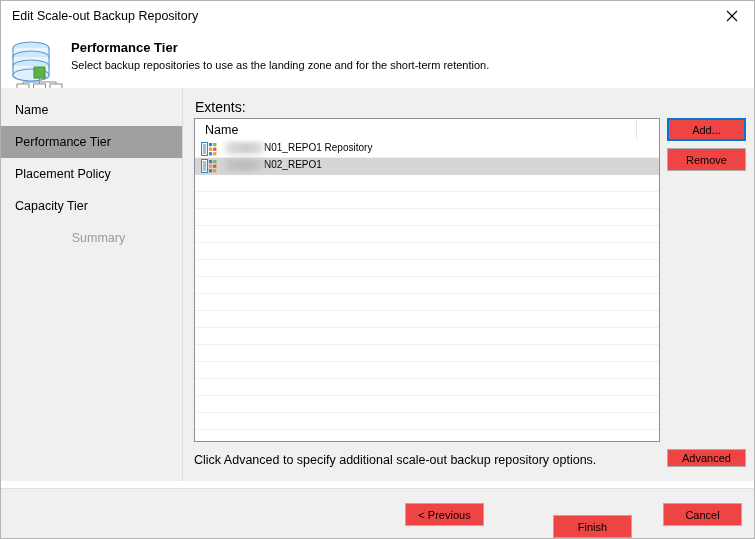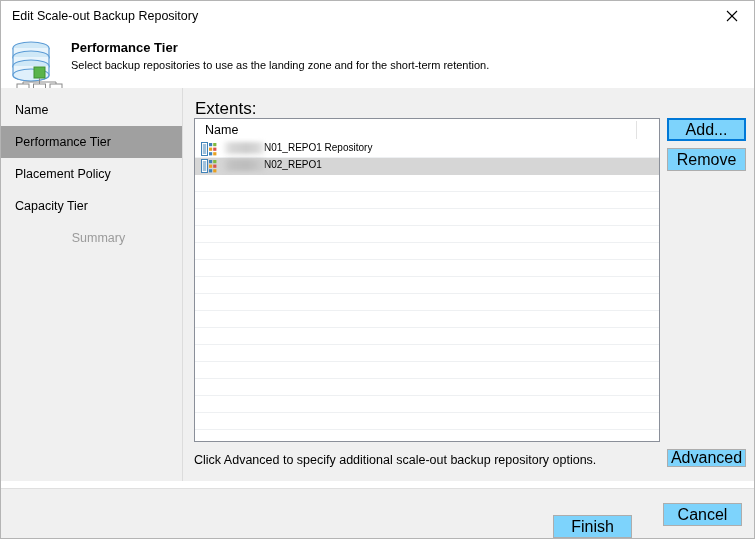--- a/index.html
+++ b/index.html
@@ -150,21 +150,21 @@
     position: absolute;
     left: 182px;
     top: 0;
     width: 571px;
     height: 393px;
   }
   .extents-label {
     position: absolute;
     left: 12px;
     top: 11px;
-    font-size: 17px;
+    font-size: 14px;
     color: #000000;
   }
 
   .listbox {
     position: absolute;
     left: 11px;
     top: 30px;
     width: 466px;
     height: 324px;
     box-sizing: border-box;
@@ -250,24 +250,24 @@
     left: 441px;
     top: 22px;
     width: 1px;
     height: 300px;
     background: #f0f2f4;
   }
 
   
   .btn {
     box-sizing: border-box;
-    background: #7dd3fc;
+    background: #ef4444;
     border: 1px solid #adadad;
     font-family: "Liberation Sans", sans-serif;
-    font-size: 16px;
+    font-size: 11px;
     color: #000000;
     display: flex;
     align-items: center;
     justify-content: center;
     cursor: default;
     padding: 8px;
   }
   .btn.focus {
     border: 2px solid #0078d7;
   }
@@ -475,17 +475,18 @@
       <button class="btn focus btn-add">Add...</button>
       <button class="btn btn-remove">Remove</button>
 
       <div class="hint">Click Advanced to specify additional scale-out backup repository options.</div>
       <button class="btn btn-advanced">Advanced</button>
     </div>
   </div>
 
   <div class="footer-rule"></div>
   <div class="footer">
+    <button class="btn btn-previous">&lt; Previous</button>
     <button class="btn btn-finish">Finish</button>
     <button class="btn btn-cancel">Cancel</button>
   </div>
 
 </div>
 
 </body></html>

